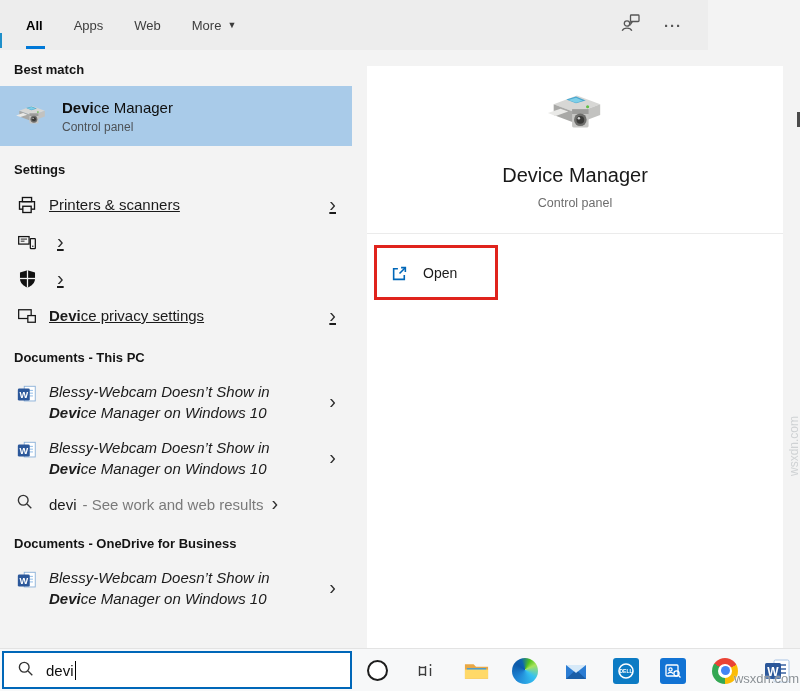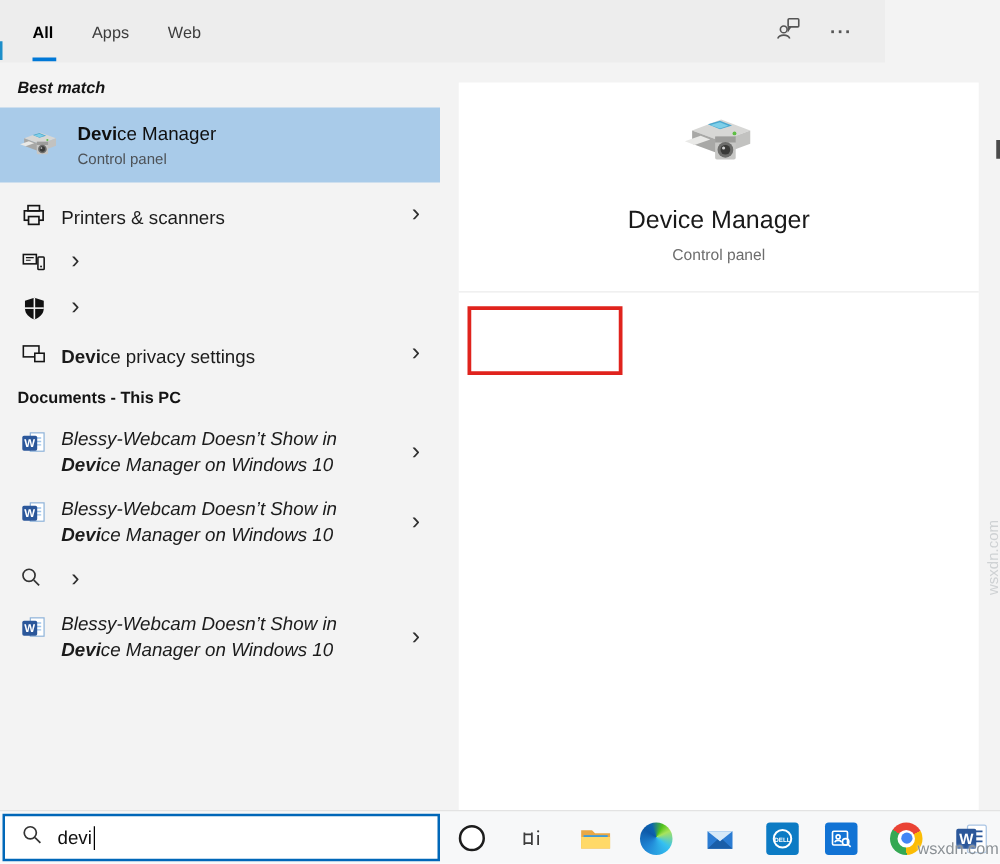--- a/index.html
+++ b/index.html
@@ -21,21 +21,21 @@
   
   .left-pane { position:absolute; left:0; top:50px; width:352px; height:598px; }
   .sec-h { padding:13px 14px 9px 14px; font-size:13px; font-weight:700; color:#141414; }
   .sec-h.tight { padding-top:16px; }
 
   .bm-row { height:60px; background:#a9cbe9; display:flex; align-items:center; padding:0 14px; }
   .bm-ico { width:34px; height:34px; flex:none; margin-right:14px; }
   .bm-title { font-size:15px; color:#0f0f0f; }
   .bm-sub { font-size:12px; color:#4d5257; margin-top:4px; }
 
-  .row { height:37px; display:flex; align-items:flex-end; padding:0 8px 0 16px; font-size:15px; color:#1b1b1b; }
+  .row { height:37px; display:flex; align-items:center; padding:0 8px 0 16px; font-size:15px; color:#1b1b1b;text-decoration:underline; }
   .row .ico { width:22px; height:22px; flex:none; margin-right:11px; display:flex; align-items:center; justify-content:center; }
   .row .lbl { flex:1; white-space:nowrap; overflow:hidden; }
   .chev { color:#2e2e2e; font-size:20px; line-height:1; padding:0 8px 2px 8px; flex:none; }
 
   .doc-row { display:flex; align-items:center; padding:7px 8px 7px 16px; }
   .doc-row .ico { width:22px; height:22px; flex:none; margin-right:11px; align-self:flex-start; margin-top:3px; }
   .doc-lines { flex:1; font-size:15px; line-height:21px; color:#1b1b1b;font-style:italic; }
   .b { font-weight:700; }
 
   .sw-row { height:36px; display:flex; align-items:center; padding:0 8px 0 16px; font-size:15px; }
@@ -84,36 +84,40 @@
   <div class="tabbar">
     <div class="tab active">
         <span>All</span>
       </div>
     <div class="tab">
         <span>Apps</span>
       </div>
     <div class="tab">
         <span>Web</span>
       </div>
+    <div class="tab">
+      <span>More</span>
+      <span class="arrow">▼</span>
+    </div>
     <div class="tabbar-right">
       <span>
         <svg width="22" height="22" viewBox="0 0 22 22" fill="none" stroke="#555" stroke-width="1.3">
           <rect x="10.5" y="3" width="8.5" height="6.5" rx="0.8"></rect>
           <path d="M12.5 9.5 L10.8 12 L10.8 9.5"></path>
           <circle cx="7" cy="11.5" r="2.7"></circle>
           <path d="M2.2 18.8 C3.6 15.2 10.4 15.2 11.8 18.8"></path>
         </svg>
       </span>
       <span class="ellipsis">···</span>
     </div>
   </div>
 
   <div class="left-pane">
 
-    <div class="sec-h" style="padding-top:12px;font-style:italic;">Best match</div>
+    <div class="sec-h" style="padding-top:12px;">Best match</div>
 
     <div class="bm-row">
       <span class="bm-ico">
         <svg width="34" height="34" viewBox="0 0 64 64">
           <polygon points="10,22 34,13 58,22 34,31" fill="#d7d7d5"></polygon>
           <polygon points="10,22 10,33 34,42 34,31" fill="#a8a8a6"></polygon>
           <polygon points="34,31 34,42 58,33 58,22" fill="#c2c2c0"></polygon>
           <polygon points="23,17 33,14 43,18 33,21" fill="#49a7cf"></polygon>
           <polygon points="25,17.6 33,15.2 40,18.2 33,20.4" fill="#7ecfe8"></polygon>
           <polygon points="4,31 17,26.5 25,29.5 12,34" fill="#e9e9e7"></polygon>
@@ -124,20 +128,21 @@
           <circle cx="37.5" cy="38" r="4" fill="#3a3a38"></circle>
           <circle cx="36" cy="36.5" r="1.3" fill="#cfcfcf"></circle>
         </svg>
       </span>
       <div>
         <div class="bm-title"><span class="b">Devi</span><span>ce Manager</span></div>
         <div class="bm-sub">Control panel</div>
       </div>
     </div>
 
+    <div class="sec-h tight">Settings</div>
 
     <div class="row">
       <span class="ico">
         <svg width="20" height="20" viewBox="0 0 24 24" fill="none" stroke="#141414" stroke-width="1.6">
           <rect x="6.5" y="3" width="11" height="5"></rect>
           <rect x="3" y="8" width="18" height="9"></rect>
           <rect x="7" y="13.5" width="10" height="7.5" fill="#f3f3f3"></rect>
         </svg>
       </span>
       <span class="lbl"><span>Printers &amp; scanners</span><span class="b"></span><span></span></span>
@@ -218,23 +223,25 @@
     </div>
 
 
     <div class="sw-row">
       <span class="ico">
         <svg width="17" height="17" viewBox="0 0 20 20" fill="none" stroke="#333" stroke-width="1.6">
           <circle cx="8.5" cy="8.5" r="5.7"></circle>
           <line x1="13" y1="13" x2="18" y2="18"></line>
         </svg>
       </span>
-      <span class="chev">›</span>
-    </div>
-
+      <span class="lbl"><span>devi</span><span class="sw-hint">- See work and web results</span></span>
+      <span class="chev">›</span>
+    </div>
+
+    <div class="sec-h tight" style="padding-top:14px;">Documents - OneDrive for Business</div>
 
     <div class="doc-row">
       <span class="ico">
         <svg width="22" height="22" viewBox="0 0 24 24">
           <rect x="9" y="2.5" width="12" height="16" fill="#fff" stroke="#8ab0d8" stroke-width="1"></rect>
           <line x1="12" y1="7" x2="18.5" y2="7" stroke="#9cc3ea" stroke-width="1.2"></line>
           <line x1="12" y1="10" x2="18.5" y2="10" stroke="#9cc3ea" stroke-width="1.2"></line>
           <line x1="12" y1="13" x2="18.5" y2="13" stroke="#9cc3ea" stroke-width="1.2"></line>
           <rect x="2" y="5" width="13" height="13" rx="1.5" fill="#2b579a"></rect>
           <text x="8.5" y="15" fill="#fff" font-size="10" font-weight="bold" text-anchor="middle" font-family="Liberation Sans, sans-serif">W</text>
@@ -264,20 +271,28 @@
           <rect x="29" y="27" width="17" height="5" fill="#9d9d9b"></rect>
           <circle cx="37.5" cy="38" r="6.5" fill="#6d6d6b"></circle>
           <circle cx="37.5" cy="38" r="4" fill="#3a3a38"></circle>
           <circle cx="36" cy="36.5" r="1.3" fill="#cfcfcf"></circle>
         </svg>
       </span>
     </div>
     <div class="card-title">Device Manager</div>
     <div class="card-sub">Control panel</div>
     <div class="card-div"></div>
+    <div class="open-row">
+      <svg width="17" height="17" viewBox="0 0 16 16" fill="none" stroke="#0067b8" stroke-width="1.5">
+        <path d="M6.5 3.5 H2.5 V13.5 H12.5 V9.5"></path>
+        <path d="M9.5 2.5 H13.5 V6.5"></path>
+        <line x1="13.2" y1="2.8" x2="8" y2="8"></line>
+      </svg>
+      <span>Open</span>
+    </div>
     <div class="red-box"></div>
   </div>
 
 </div>
 
 <div class="taskbar">
   <div class="tb-ico" style="left:365px; width:24px;">
       <div class="cortana-ring"></div>
     </div>
 

